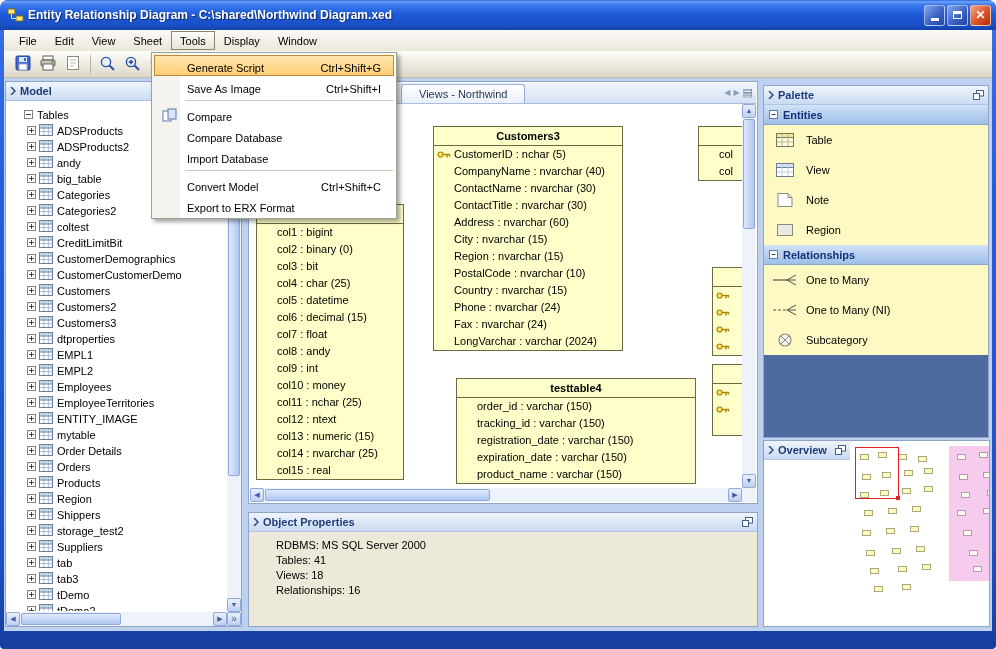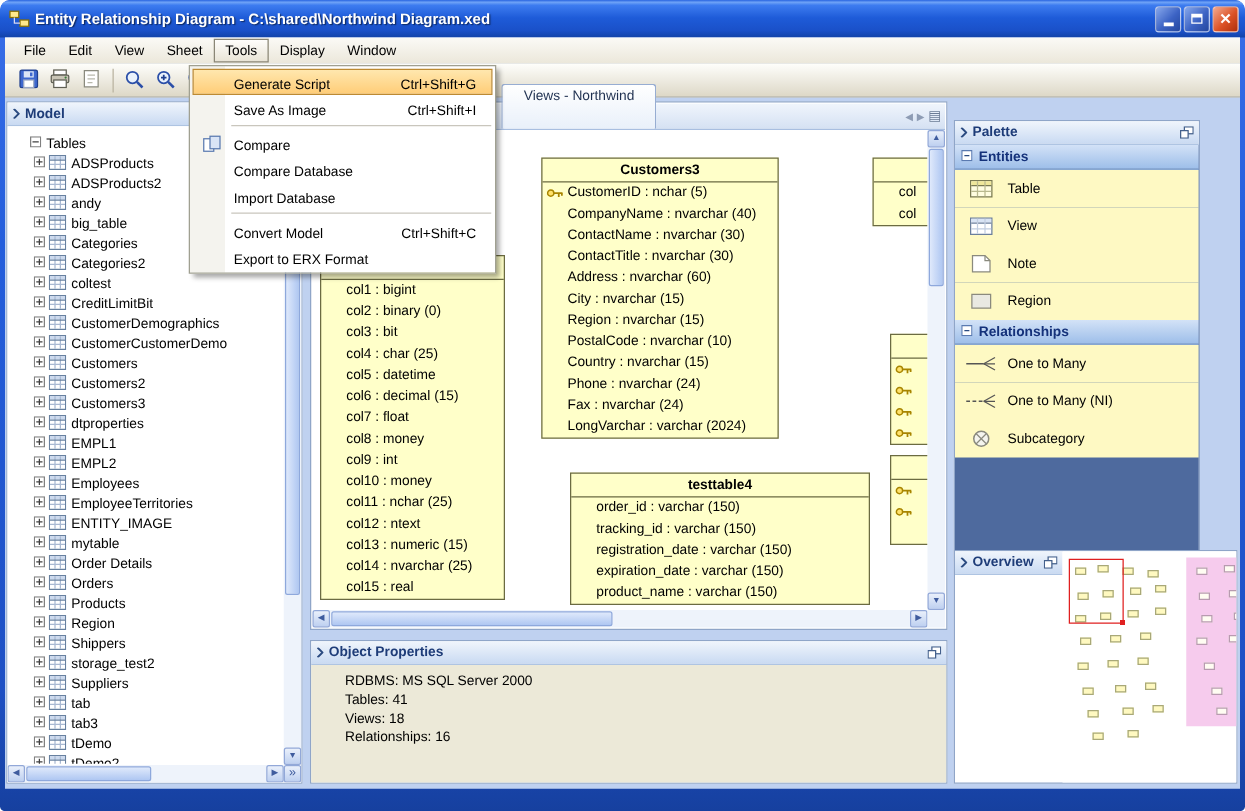--- a/index.html
+++ b/index.html
@@ -64,21 +64,21 @@
   .arr-up::before{content:"▲";}
   .arr-down::before{content:"▼";}
   .arr-left::before{content:"◀";}
   .arr-right::before{content:"▶";}
   .dbl-right::before{content:"»";font-size:10px;}
 
   
   .canvas-panel{left:244px;top:3px;width:510px;height:423px;}
   .tabstrip{position:absolute;left:1px;top:1px;right:1px;height:21px;display:flex;align-items:flex-end;
     background:linear-gradient(180deg,#F0F5FC,#D5E1F3);border-bottom:1px solid #A8BEE0;padding:0 3px;}
-  .tab{height:36px;line-height:18px;margin-left:148px;padding:0 17px;background:linear-gradient(180deg,#FFFFFF,#E9F0FA);
+  .tab{height:19px;line-height:18px;margin-left:148px;padding:0 17px;background:linear-gradient(180deg,#FFFFFF,#E9F0FA);
     border:1px solid #97ADD2;border-bottom:none;border-radius:3px 3px 0 0;color:#1F3050;}
   .tabnav{margin-left:auto;display:flex;align-items:center;gap:3px;padding-bottom:4px;}
   .navbtn{color:#8E9CB4;font-size:8px;line-height:10px;}
   .navbtn.list::before{content:"▤";font-size:11px;color:#6B7C96;}
   .canvas-wrap{position:absolute;left:1px;top:22px;right:15px;bottom:15px;background:#fff;overflow:hidden;}
   .canvas-panel .sb-v{right:1px;top:22px;bottom:15px;width:14px;}
   .canvas-panel .sb-h{left:1px;right:15px;bottom:1px;height:14px;}
   .sb-corner{position:absolute;right:1px;bottom:1px;width:14px;height:14px;background:#EEF3FB;}
 
   .entity{position:absolute;background:#FFFFC9;border:1px solid #6B6B42;}
@@ -86,21 +86,21 @@
     white-space:nowrap;overflow:hidden;}
   .entity-row{height:17px;line-height:17px;position:relative;padding-left:20px;white-space:nowrap;}
   .entity-row .key{position:absolute;left:3px;top:4px;display:inline-flex;}
 
   
   .props-panel{left:244px;top:434px;width:510px;height:115px;display:flex;flex-direction:column;}
   .props-body{flex:1;background:#ECE9D8;padding:6px 8px;}
   .props-line{line-height:15px;padding-left:19px;}
 
   
-  .palette-panel{left:759px;top:18px;width:197px;height:353px;display:flex;flex-direction:column;}
+  .palette-panel{left:759px;top:7px;width:226px;height:353px;display:flex;flex-direction:column;}
   .pal-body{flex:1;display:flex;flex-direction:column;background:#4E6A9E;overflow:hidden;}
   .pal-sec-hd{height:20px;display:flex;align-items:center;gap:5px;padding:0 5px;
     background:linear-gradient(180deg,#D3E2F7,#9DBEE9);border-bottom:1px solid #87A6CF;
     color:#14317A;font-weight:bold;}
   .pal-item{height:30px;display:flex;align-items:center;gap:8px;padding:0 8px;background:#fef9c3;}
   .pal-icon{width:26px;display:inline-flex;justify-content:center;}
 
   
   .overview-panel{left:759px;top:362px;width:227px;height:187px;display:flex;flex-direction:row;}
   .ov-body{position:relative;flex:1;background:#fff;overflow:hidden;}
@@ -753,21 +753,21 @@
       <div class="canvas-wrap" id="canvas">
           <div class="entity" style="left: 6px; top: 100px; width: 148px;">
             <div class="entity-hd">testtable3</div>
             <div class="entity-row"><span>col1 : bigint</span></div>
             <div class="entity-row"><span>col2 : binary (0)</span></div>
             <div class="entity-row"><span>col3 : bit</span></div>
             <div class="entity-row"><span>col4 : char (25)</span></div>
             <div class="entity-row"><span>col5 : datetime</span></div>
             <div class="entity-row"><span>col6 : decimal (15)</span></div>
             <div class="entity-row"><span>col7 : float</span></div>
-            <div class="entity-row"><span>col8 : money</span></div>
+            <div class="entity-row"><span>col8 : andy</span></div>
             <div class="entity-row"><span>col9 : int</span></div>
             <div class="entity-row"><span>col10 : money</span></div>
             <div class="entity-row"><span>col11 : nchar (25)</span></div>
             <div class="entity-row"><span>col12 : ntext</span></div>
             <div class="entity-row"><span>col13 : numeric (15)</span></div>
             <div class="entity-row"><span>col14 : nvarchar (25)</span></div>
             <div class="entity-row"><span>col15 : real</span></div>
           </div>
           <div class="entity" style="left: 183px; top: 22px; width: 190px;">
             <div class="entity-hd">Customers3</div>

